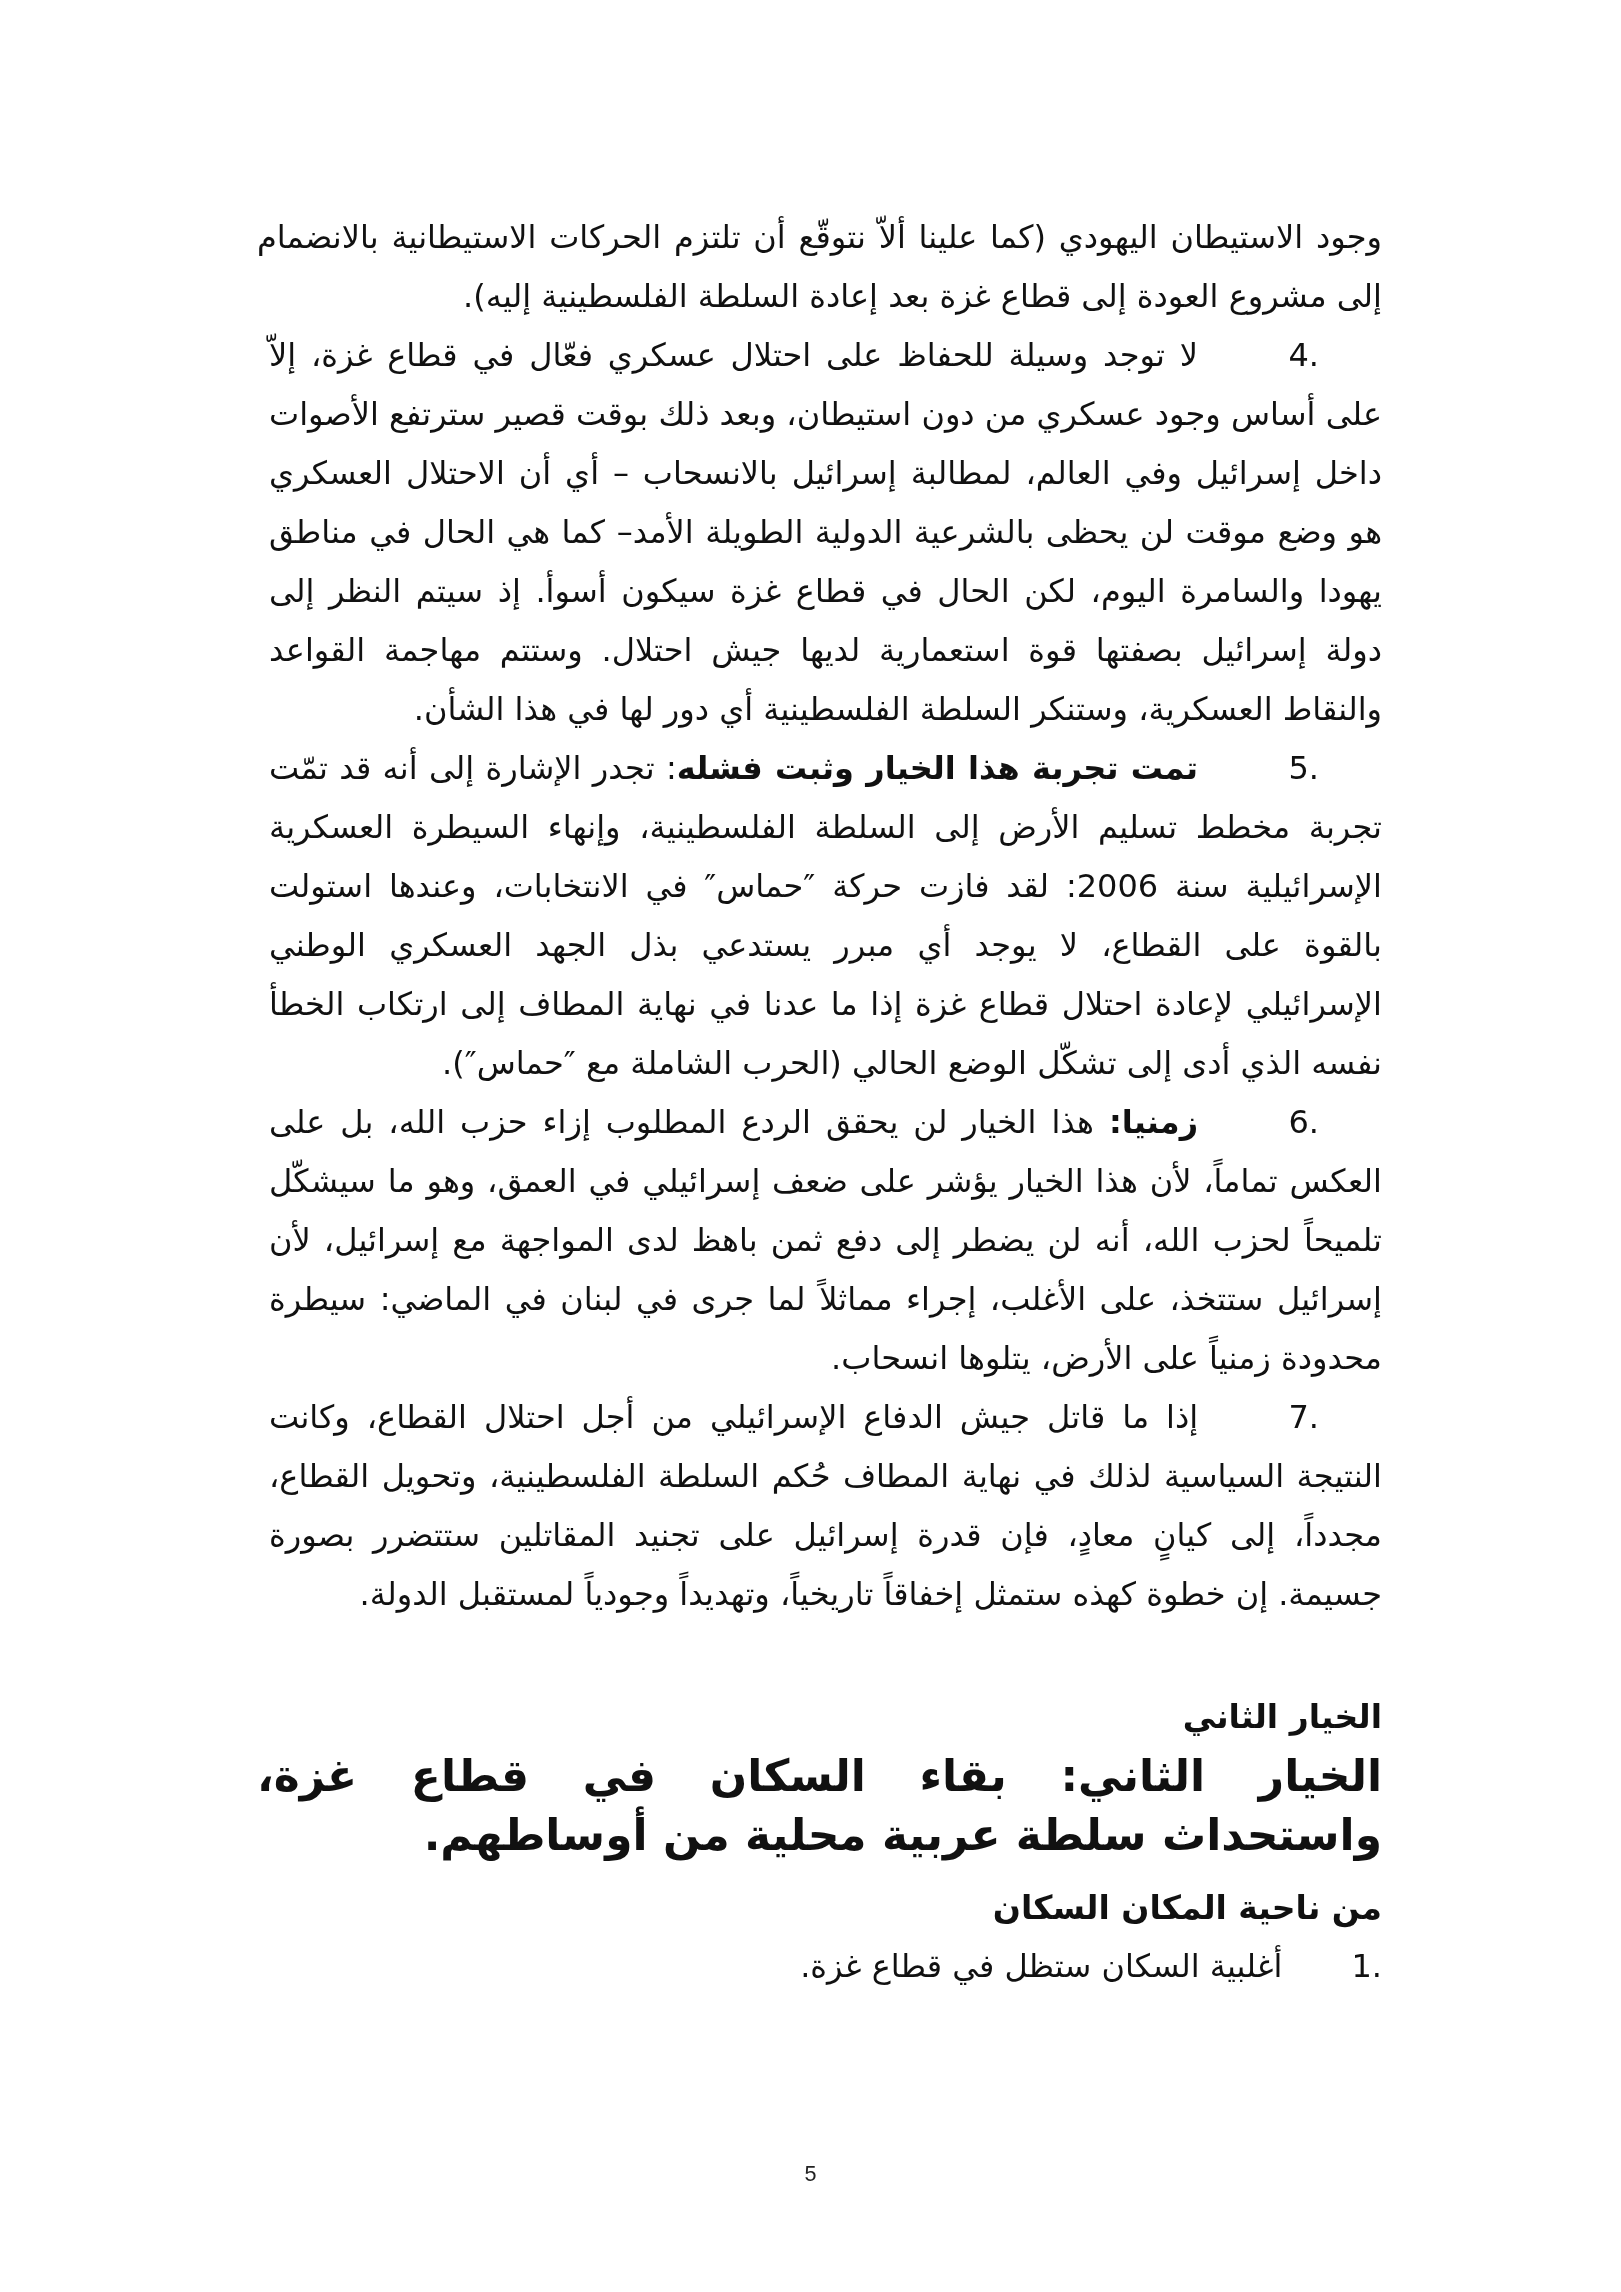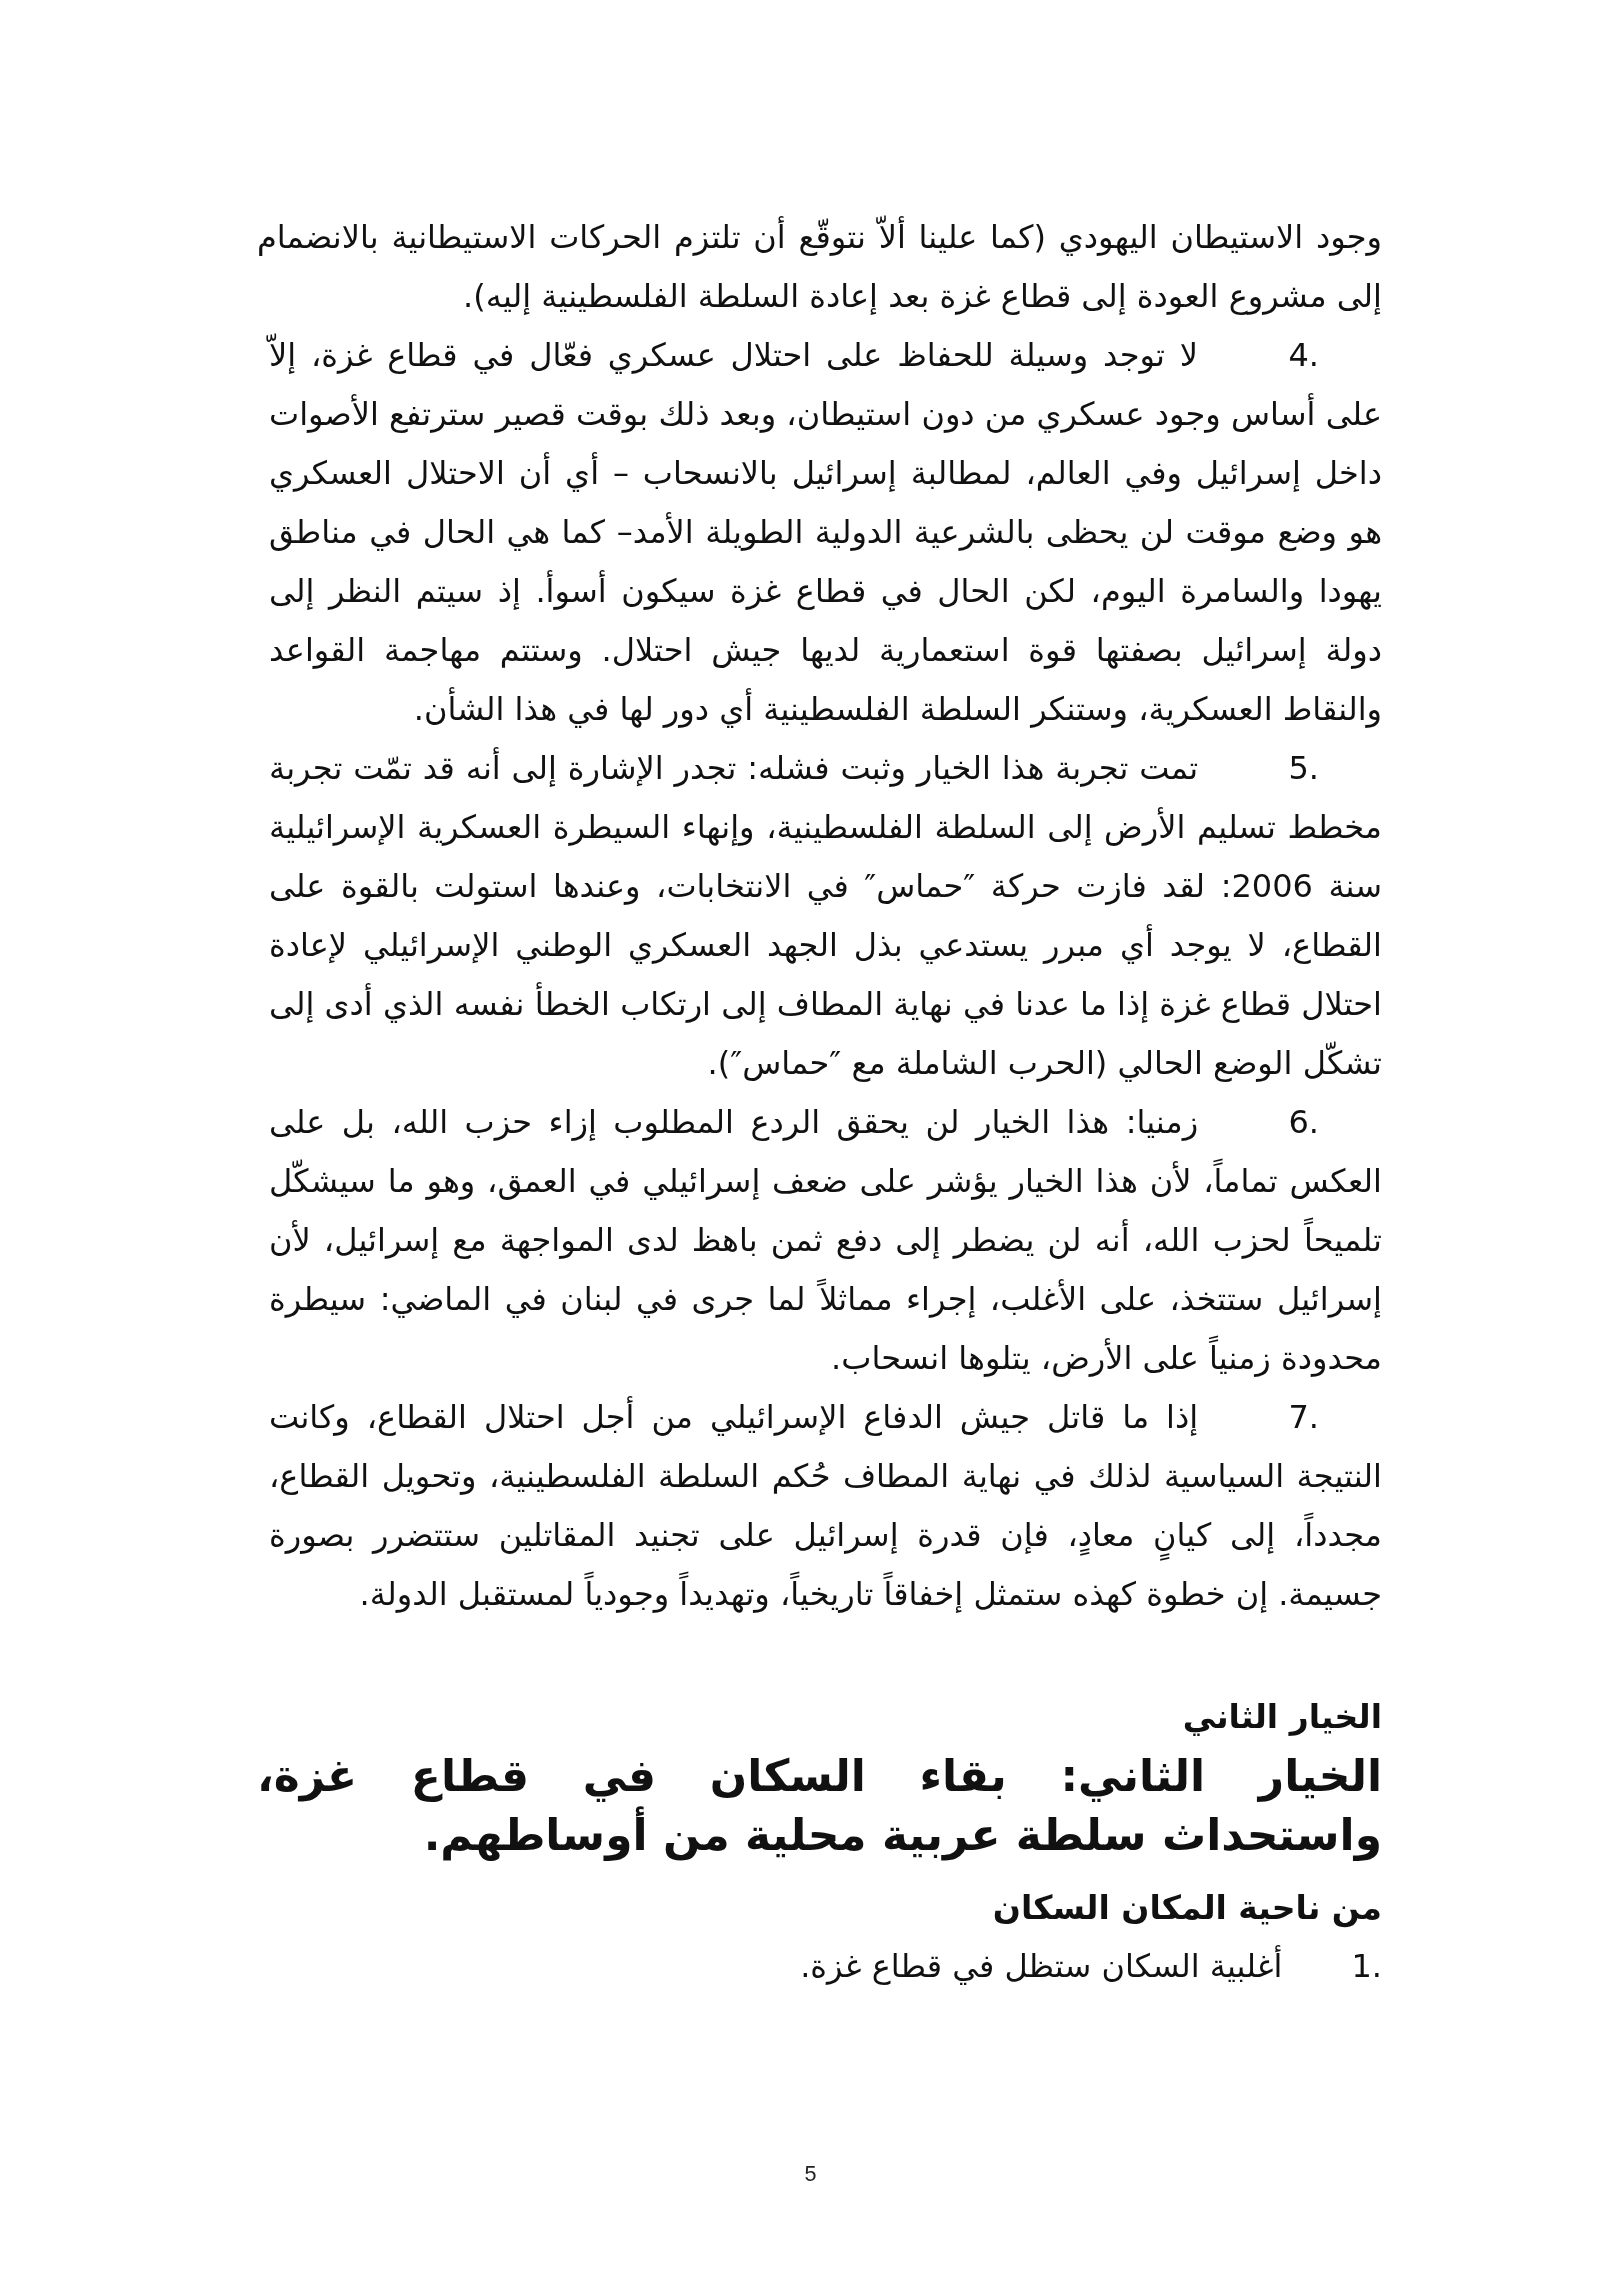--- a/index.html
+++ b/index.html
@@ -11,21 +11,21 @@
   .page {
     position: absolute; left: 0; top: 0; width: 1293px; height: 2293px; background: #ffffff;
   }
   .content {
     position: absolute; left: 257px; top: 208px; width: 1125px;
     direction: rtl; text-align: justify;
     font-size: 32px; line-height: 59px;
   }
   .para { margin: 0; text-align-last: right; }
   .num { display: inline-block; margin-left: 27.4px; direction: ltr; unicode-bidi: isolate; }
-  .lead { font-weight: normal; }
+  .lead { font-weight: bold; }
   .indent { text-indent: 63px; margin-left: 12px; }
   .spacer { height: 63px; }
   .h { margin: 0; font-weight: bold; font-size: 33px; line-height: 59px; text-align: right; }
   .h-main { font-size: 44px; text-align: justify; text-align-last: right; }
   .sub { margin-top: 13.7px; }
   .item1 { margin: 0; text-align: right; }
   .item1 .num { margin-left: 69px; }
   .footer {
     position: absolute; left: 0; width: 1621px; top: 2161px; text-align: center;
     font-family: "Liberation Sans", sans-serif; font-size: 21.6px; color: #222;

